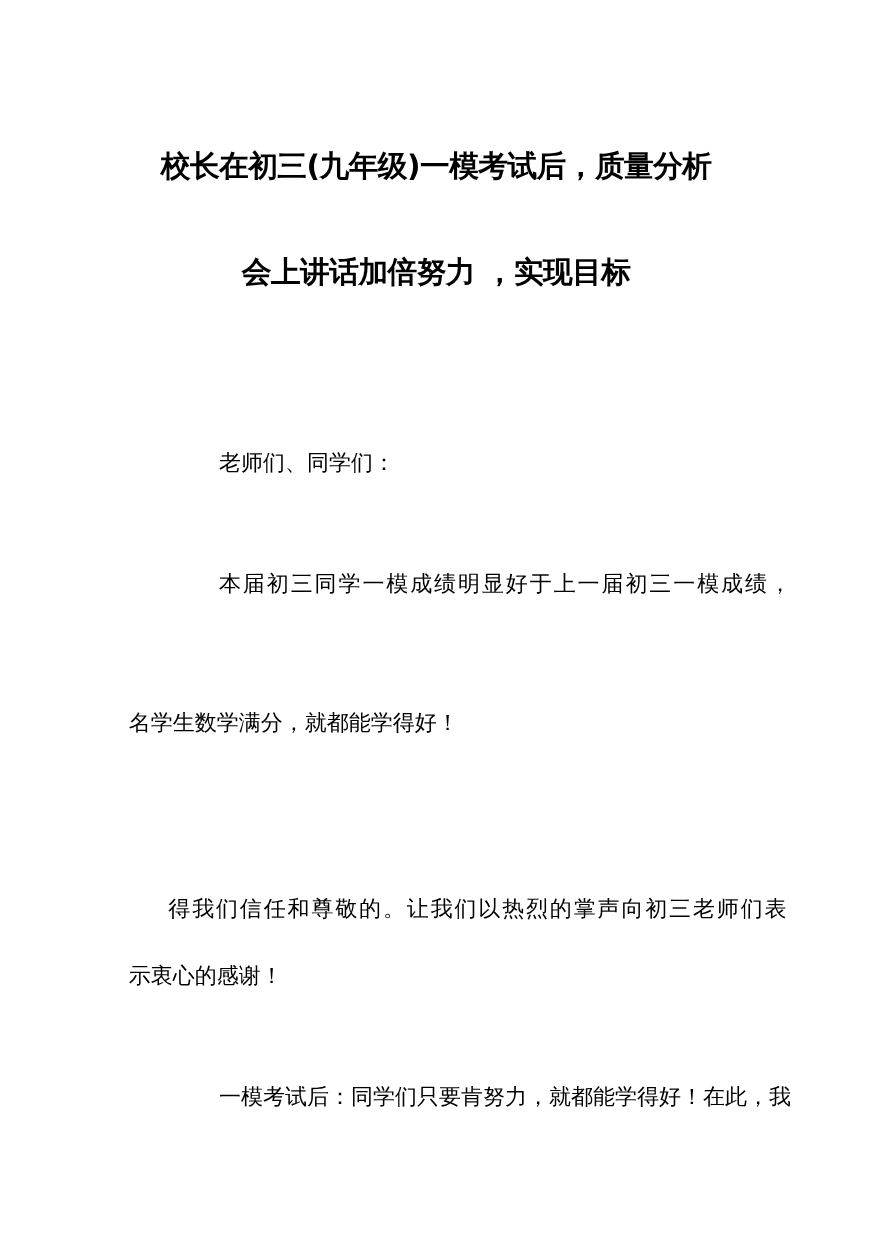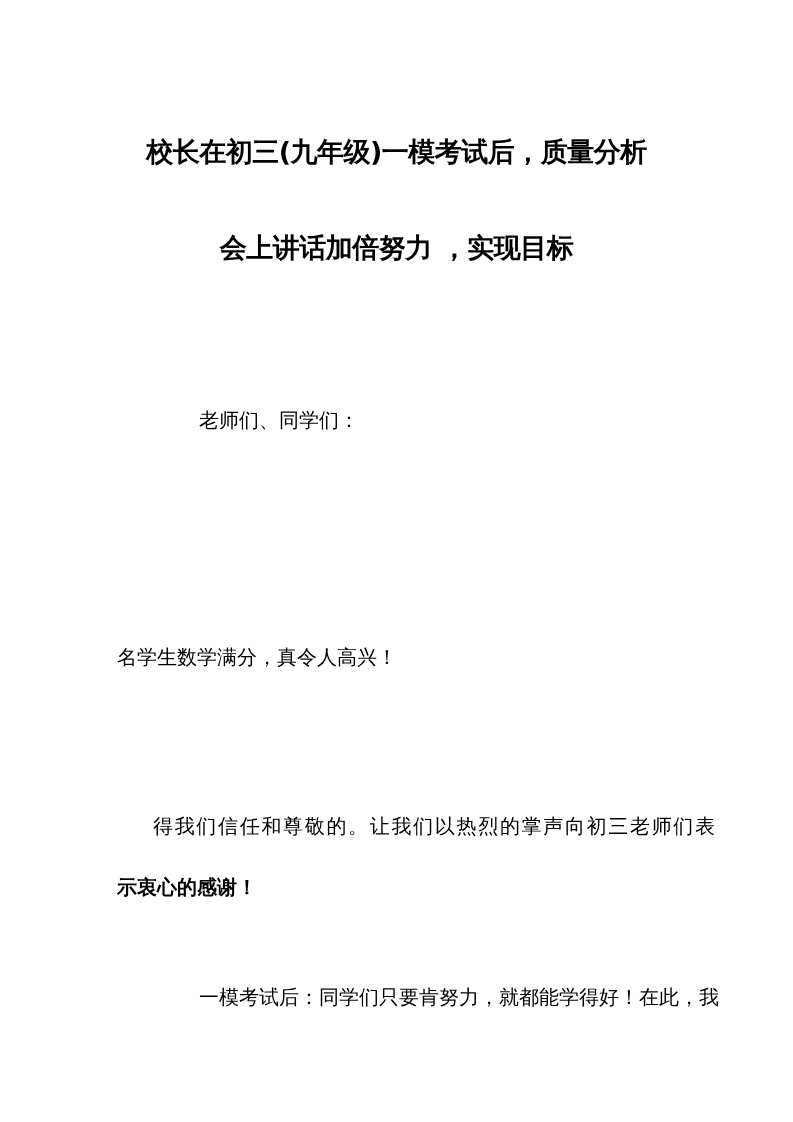--- a/index.html
+++ b/index.html
@@ -57,20 +57,21 @@
 </head>
 <body>
 
 <div class="page">
 
   <div class="title-line" style="top:135px;">校长在初三(九年级)一模考试后，质量分析</div>
   <div class="title-line" style="top:231px;">会上讲话加倍努力 ，实现目标</div>
 
   <div class="line indent last" style="top:406px;">老师们、同学们：</div>
 
-  <div class="line last" style="top:643px;">名学生数学满分，真令人高兴！</div>
+  <div class="line indent" style="top:516px;">本届初三同学一模成绩明显好于上一届初三一模成绩，</div>
+  <div class="line last" style="top:643px;">名学生数学满分，就都能学得好！</div>
 
   <div class="line" style="top:812px;margin-left:36px;">得我们信任和尊敬的。让我们以热烈的掌声向初三老师们表</div>
-  <div class="line last" style="top:873px;font-weight:bold;">示衷心的感谢！</div>
+  <div class="line last" style="top:873px;">示衷心的感谢！</div>
 
   <div class="line indent" style="top:983px;">一模考试后：同学们只要肯努力，就都能学得好！在此，我</div>
 
 </div>
 
 </body></html>

